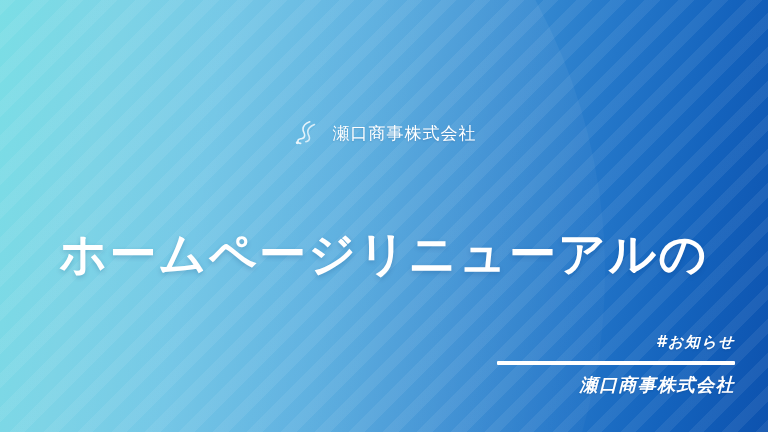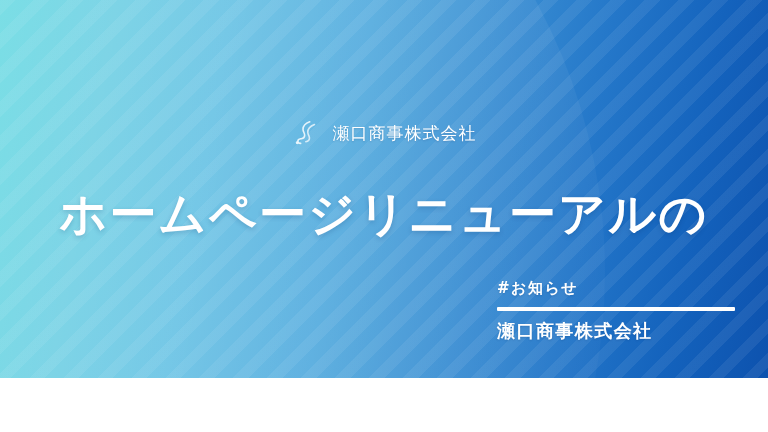--- a/index.html
+++ b/index.html
@@ -6,21 +6,21 @@
   html, body {
     margin: 0;
     padding: 0;
     background: #ffffff;
   }
   * { box-sizing: border-box; }
 
   .banner {
     position: relative;
     width: 768px;
-    height: 378px;
+    height: 432px;
     overflow: hidden;
     font-family: "DejaVu Sans", "Liberation Sans", sans-serif;
     
     background: linear-gradient(100deg,
         #4ed3dd 0%,
         #5cc9e0 14%,
         #5bbde2 28%,
         #4ea8dd 45%,
         #3a8fd3 60%,
         #2477c9 74%,
@@ -96,29 +96,31 @@
     left: 0;
     right: 0;
     text-align: center;
     color: #ffffff;
     font-size: 47px;
     font-weight: 700;
     line-height: 1.33;
     letter-spacing: 0.045em;
     text-shadow: 0 2px 5px rgba(0,45,100,0.20);
   }
-  .headline .line { display: block; white-space: nowrap; }
+  .headline .line { display: block; white-space: nowrap; margin-top: 40px; }
 
   
   .meta {
     position: absolute;
     right: 33px;
     bottom: 38px;
     width: 238px;
+    text-align: right;
     color: #ffffff;
+    font-style: italic;
   }
   .meta-tag {
     font-size: 15px;
     font-weight: 700;
     letter-spacing: 0.10em;
     line-height: 1;
     margin-bottom: 11px;
     text-shadow: 0 1px 2px rgba(0,40,90,0.18);
   }
   .meta-rule {

